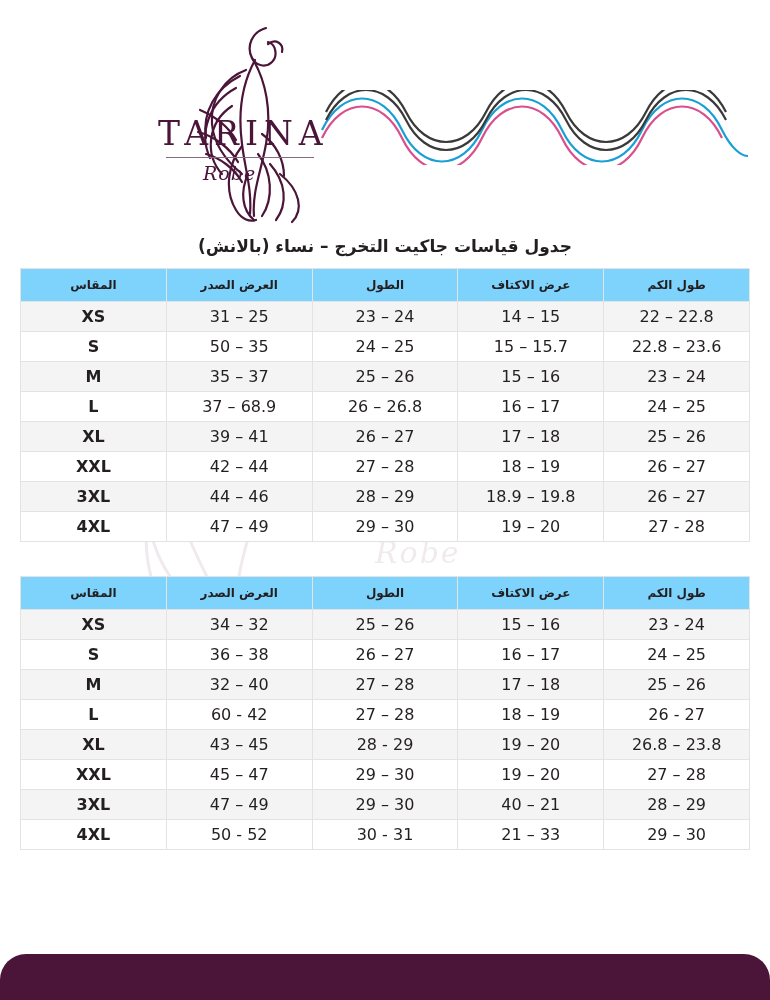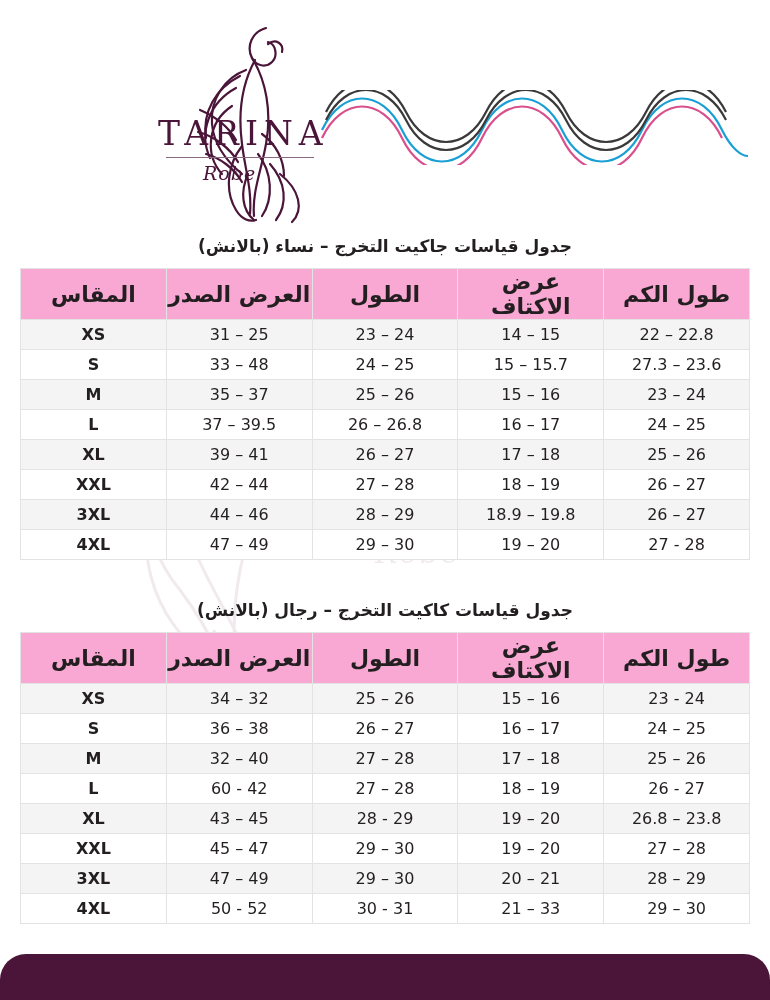--- a/index.html
+++ b/index.html
@@ -120,22 +120,22 @@
   table.sizes th, table.sizes td {
     border: 1px solid #e3e3e3;
     text-align: center;
     font-size: 16px;
     height: 29px;
     padding: 0;
     color: #231f20;
   }
   table.sizes th {
     font-weight: bold;
-    background: #f9a8d4;
-    font-size: 22px;
+    background: #7dd3fc;
+    font-size: 12px;
     height: 32px;
   }
   table.sizes tbody tr:nth-child(odd) td {
     background: #f4f4f4;
   }
   table.sizes tbody tr:nth-child(even) td {
     background: #ffffff;
   }
   table.sizes td.size-col, table.sizes th.size-col {
     font-weight: bold;
@@ -232,38 +232,38 @@
     </thead>
     <tbody>
       <tr>
         <td class="num">22 – 22.8</td>
         <td class="num">14 – 15</td>
         <td class="num">23 – 24</td>
         <td class="num">31 – 25</td>
         <td class="size-col">XS</td>
       </tr>
       <tr>
-        <td class="num">27.3 – 23.6</td>
+        <td class="num">22.8 – 23.6</td>
         <td class="num">15 – 15.7</td>
         <td class="num">24 – 25</td>
-        <td class="num">33 – 48</td>
+        <td class="num">50 – 35</td>
         <td class="size-col">S</td>
       </tr>
       <tr>
         <td class="num">23 – 24</td>
         <td class="num">15 – 16</td>
         <td class="num">25 – 26</td>
         <td class="num">35 – 37</td>
         <td class="size-col">M</td>
       </tr>
       <tr>
         <td class="num">24 – 25</td>
         <td class="num">16 – 17</td>
         <td class="num">26 – 26.8</td>
-        <td class="num">37 – 39.5</td>
+        <td class="num">37 – 68.9</td>
         <td class="size-col">L</td>
       </tr>
       <tr>
         <td class="num">25 – 26</td>
         <td class="num">17 – 18</td>
         <td class="num">26 – 27</td>
         <td class="num">39 – 41</td>
         <td class="size-col">XL</td>
       </tr>
       <tr>
@@ -287,21 +287,20 @@
         <td class="num">47 – 49</td>
         <td class="size-col">4XL</td>
       </tr>
     </tbody>
   </table>
 </div>
 
 <div class="spacer-mid"></div>
 
 <div class="section">
-  <div class="section-title">جدول قياسات كاكيت التخرج – رجال (بالانش)</div>
   <table class="sizes">
     <thead>
       <tr>
         <th>طول الكم</th>
         <th>عرض الاكتاف</th>
         <th>الطول</th>
         <th>العرض الصدر</th>
         <th class="size-col">المقاس</th>
       </tr>
     </thead>
@@ -343,21 +342,21 @@
       </tr>
       <tr>
         <td class="num">27 – 28</td>
         <td class="num">19 – 20</td>
         <td class="num">29 – 30</td>
         <td class="num">45 – 47</td>
         <td class="size-col">XXL</td>
       </tr>
       <tr>
         <td class="num">28 – 29</td>
-        <td class="num">20 – 21</td>
+        <td class="num">40 – 21</td>
         <td class="num">29 – 30</td>
         <td class="num">47 – 49</td>
         <td class="size-col">3XL</td>
       </tr>
       <tr>
         <td class="num">29 – 30</td>
         <td class="num">21 – 33</td>
         <td class="num">30 - 31</td>
         <td class="num">50 - 52</td>
         <td class="size-col">4XL</td>

